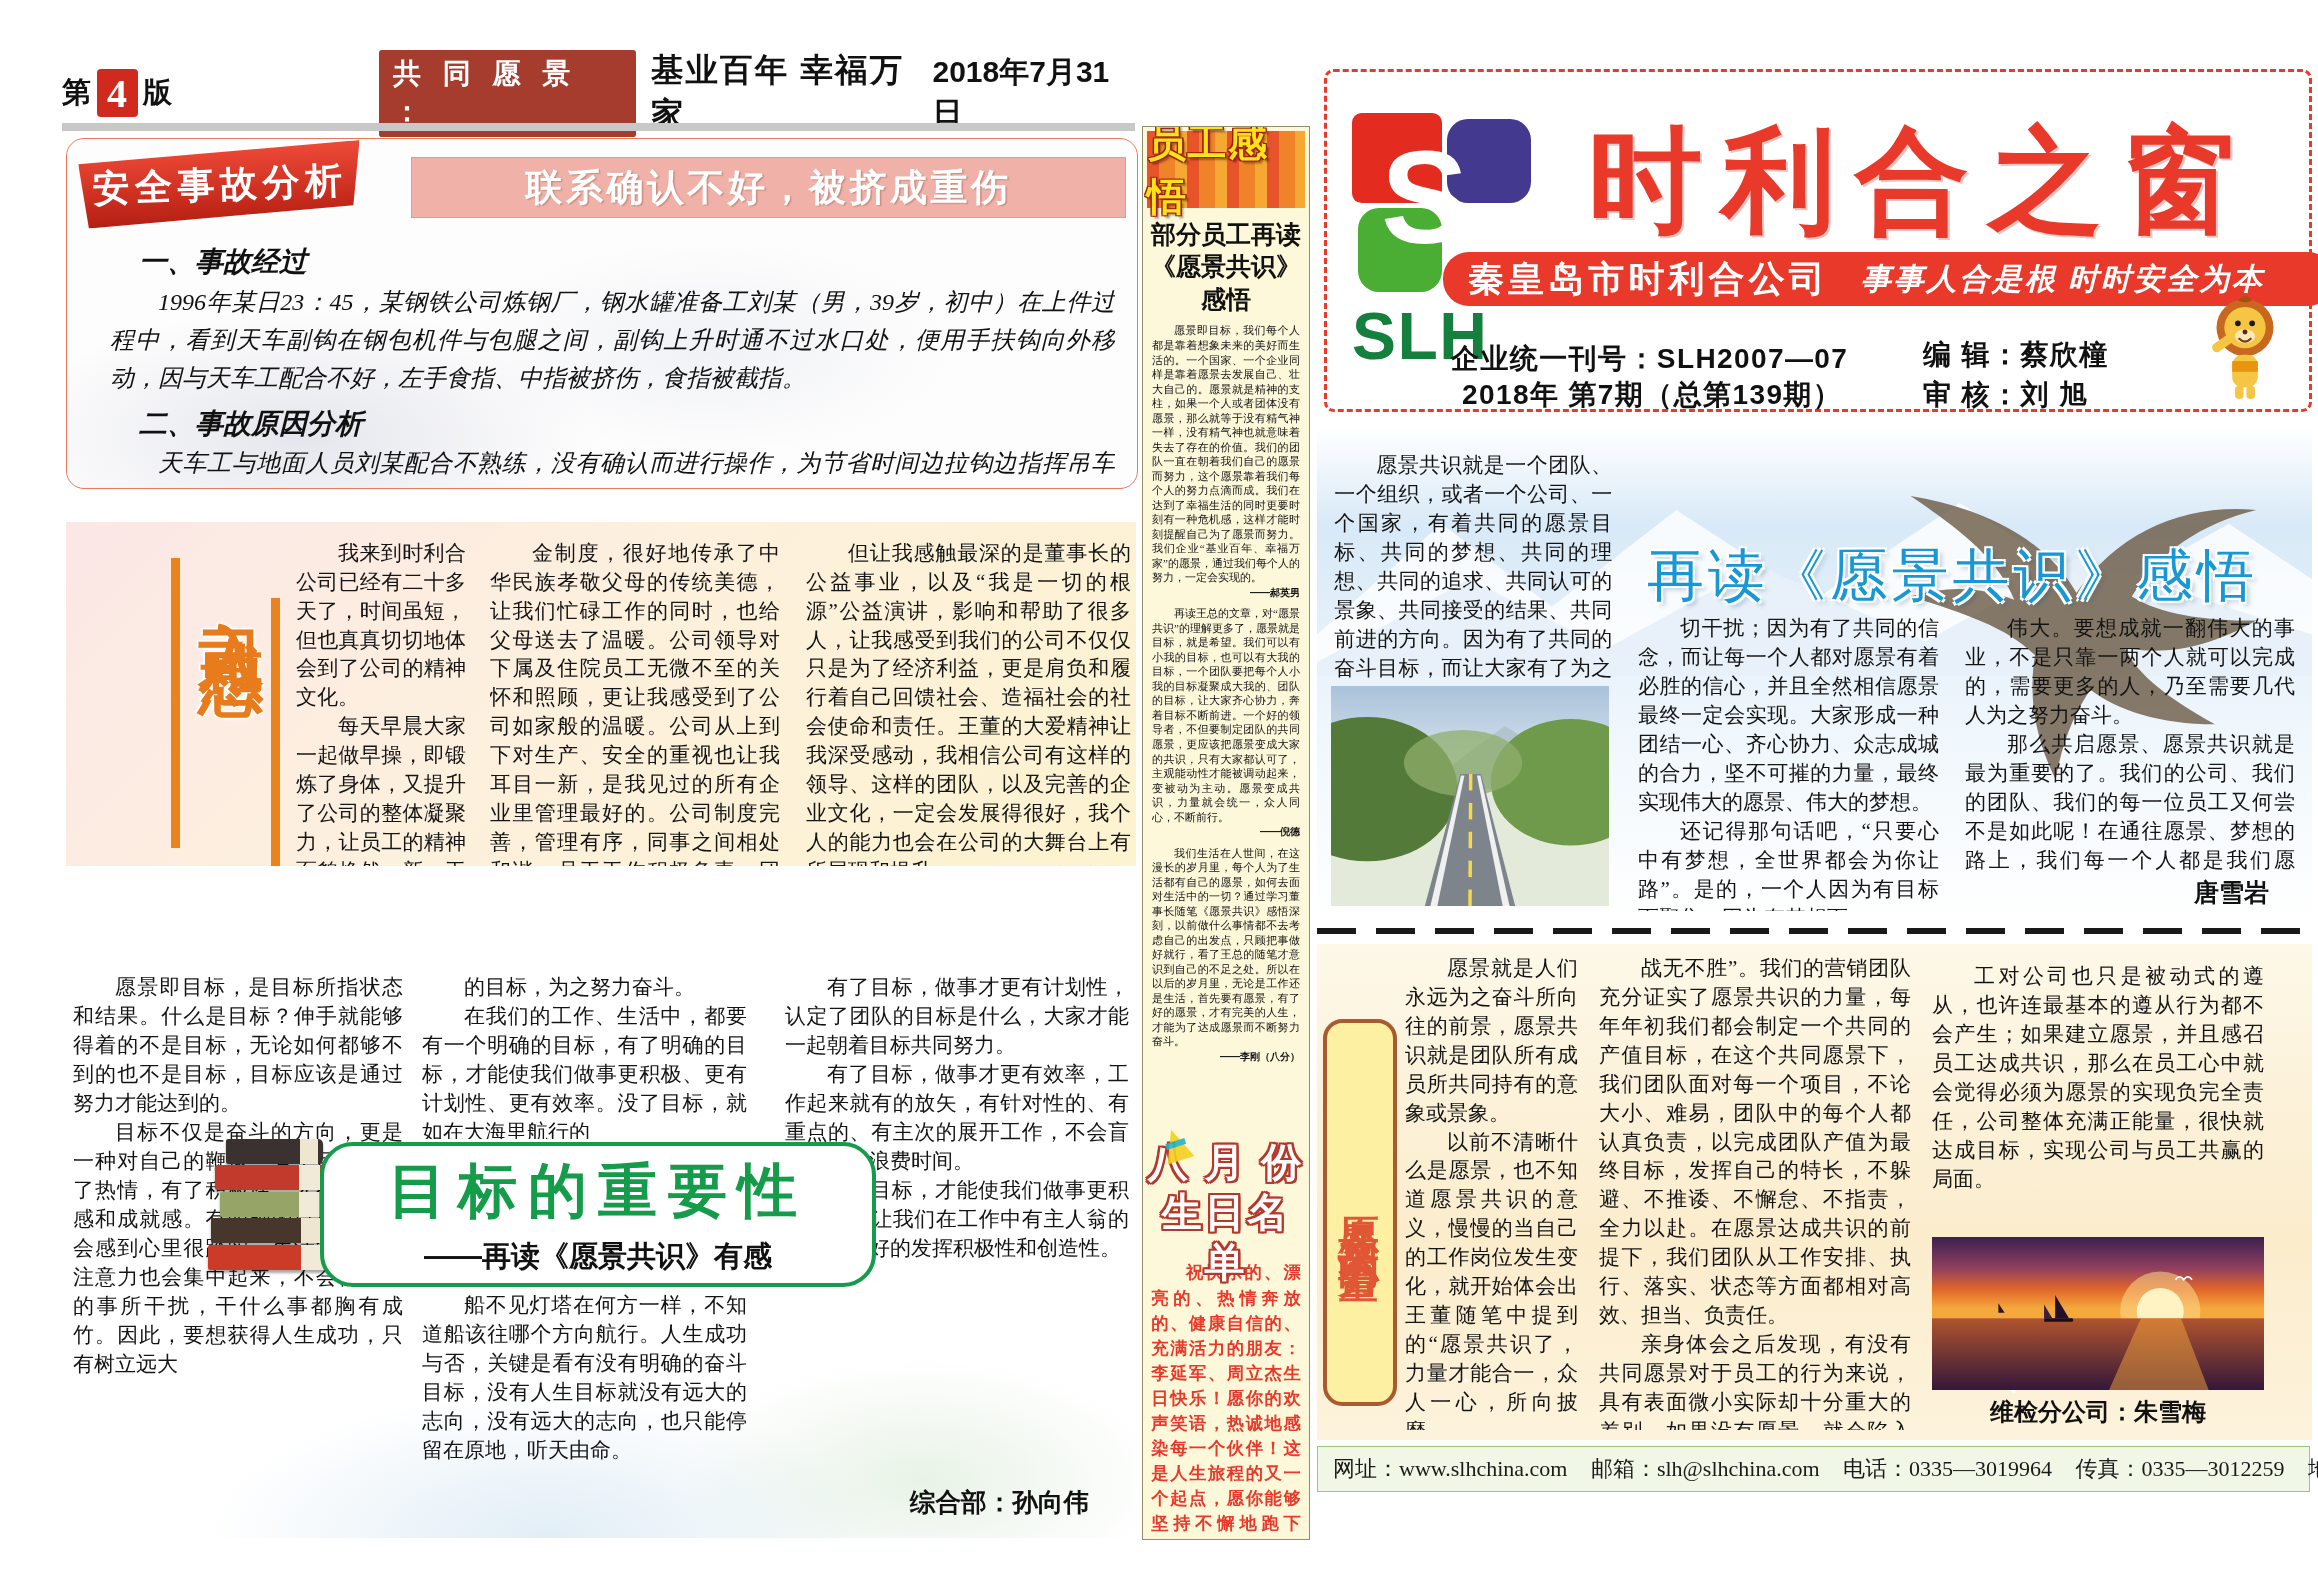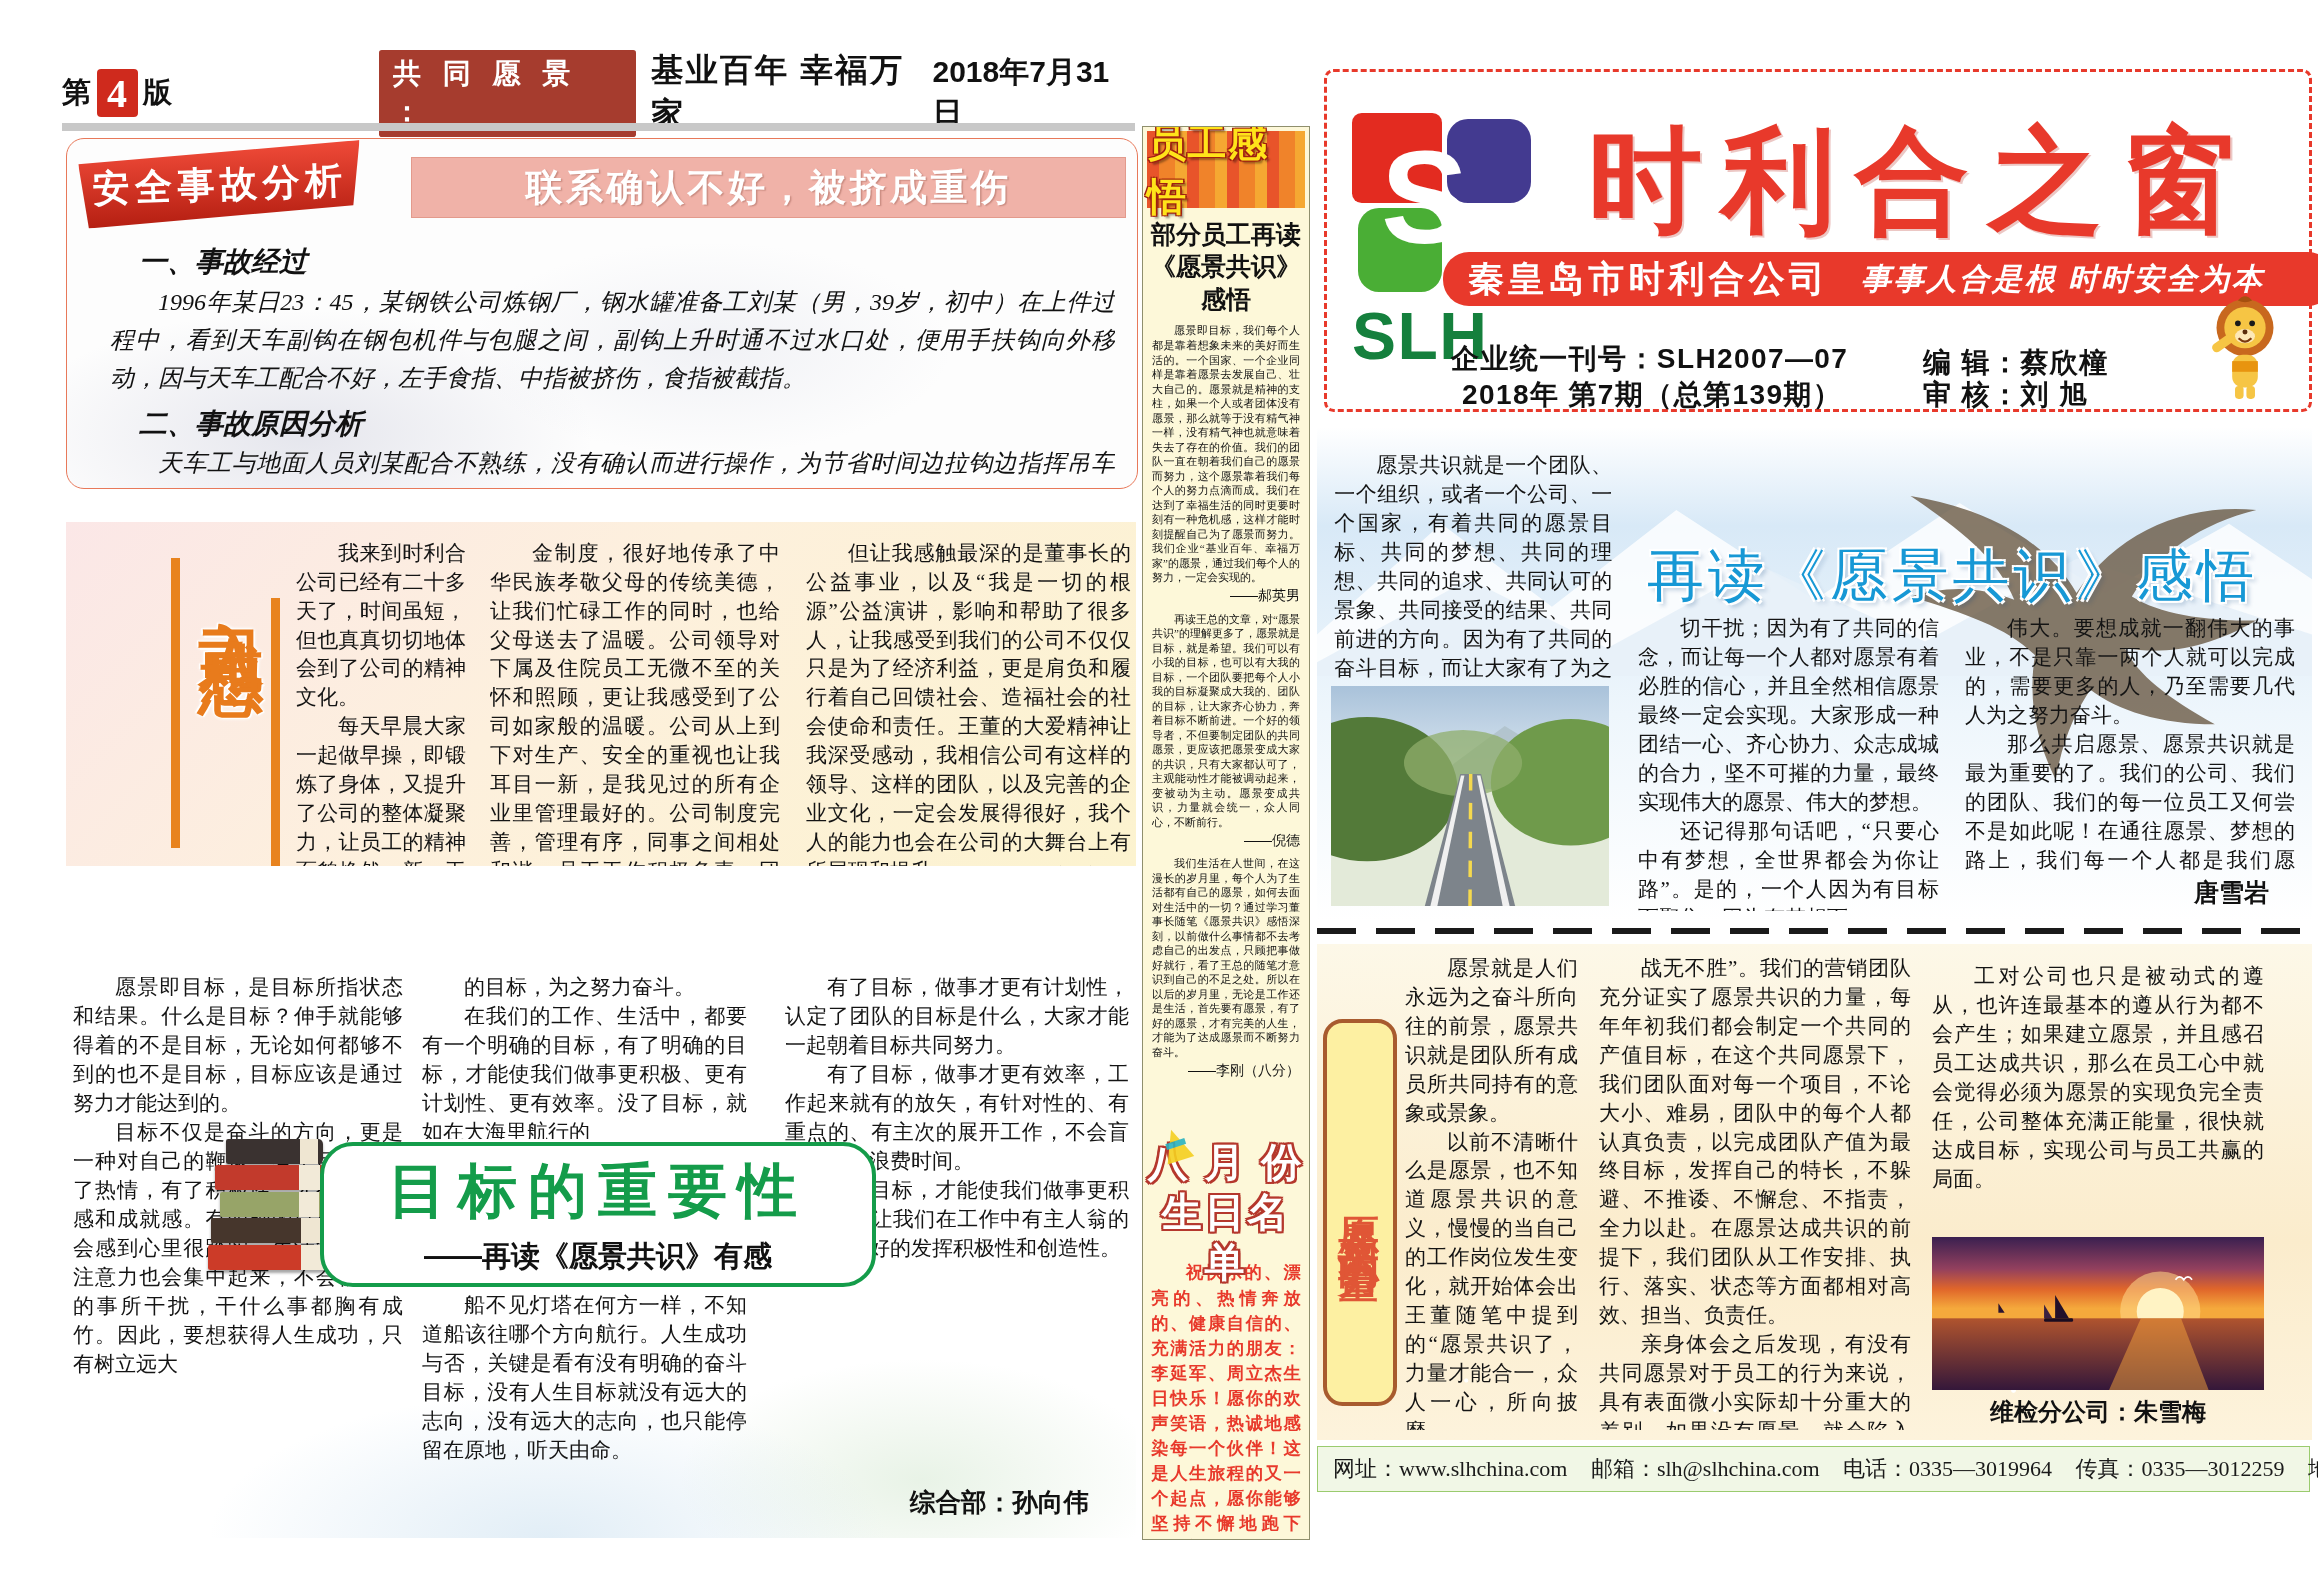--- a/index.html
+++ b/index.html
@@ -72,21 +72,21 @@
   
   .strip{left:1142px;top:126px;width:166px;height:1412px;background:#fdf8d9;border:0.7px solid #8f8f6d;overflow:hidden;}
   .strip-head{margin:4.1px;height:77px;display:flex;align-items:center;justify-content:center;
               background:repeating-linear-gradient(90deg,#e8542a 0 12.4px,#f0832a 12.4px 28px,#f5a832 28px 40px);}
   .strip-head span{font-family:"Liberation Sans",sans-serif;font-weight:bold;font-size:39px;color:#ffe31a;letter-spacing:1.4px;
       text-shadow:1.4px 1.4px 0 #a01f10,-1.4px -1.4px 0 #a01f10,1.4px -1.4px 0 #a01f10,-1.4px 1.4px 0 #a01f10,2.8px 2.8px 2.1px rgba(0,0,0,.35);}
   .strip-sub{font-family:"Liberation Sans",sans-serif;font-weight:bold;font-size:25px;line-height:1.3;
              text-align:center;padding:5.5px 4.1px;}
   .testimonials{height:807px;padding:2.8px 9px;overflow:hidden;font-size:11px;line-height:1.32;text-align:justify;}
   .testimonials .t-text{text-indent:2em;margin:0 0 1.4px 0;}
-  .t-author{font-family:"Liberation Sans",sans-serif;font-weight:normal;font-size:14px;text-align:right;margin:1.4px 0 7px 0;}
+  .t-author{font-family:"Liberation Sans",sans-serif;font-weight:bold;font-size:10px;text-align:right;margin:1.4px 0 7px 0;}
   .bday-title{height:119px;text-align:center;position:relative;padding-top:4.1px;}
   .bday-title .line{font-family:"Liberation Sans",sans-serif;font-weight:bold;font-size:40px;color:#fff;letter-spacing:2.8px;line-height:1.25;
       text-shadow:2.1px 0 0 #b5382d,-2.1px 0 0 #b5382d,0 2.1px 0 #b5382d,0 -2.1px 0 #b5382d,2.1px 2.1px 0 #b5382d,-2.1px -2.1px 0 #b5382d,2.1px -2.1px 0 #b5382d,-2.1px 2.1px 0 #b5382d;}
   .party-hat{position:absolute;left:19.4px;top:-4.1px;width:0;height:0;border-left:14px solid transparent;
              border-right:14px solid transparent;border-bottom:32px solid #f5d020;transform:rotate(-18deg);opacity:.9;}
   .party-hat:after{content:"";position:absolute;left:-9.7px;top:12.4px;width:19.4px;height:5.5px;background:#2ab3c0;}
   .bday-msg{height:311px;overflow:hidden;padding:4.1px 8.3px;font-family:"Liberation Sans",sans-serif;font-weight:bold;
             font-size:17.3px;line-height:1.45;color:#e8392b;text-align:justify;}
   .bday-msg p{margin:0;text-indent:2em;}
 
@@ -252,21 +252,21 @@
       <div class="slh-s">S</div>
       <div class="slh-text">SLH</div>
     </div>
     <div class="mast-title">时利合之窗</div>
     <div class="mast-bar">
       <span class="mast-company">秦皇岛市时利合公司</span>
       <span class="mast-motto">事事人合是根  时时安全为本</span>
     </div>
     <div class="mast-row" style="left:124px;top:268px;">企业统一刊号：SLH2007—07</div>
     <div class="mast-row" style="left:135px;top:304px;">2018年 第7期（总第139期）</div>
-    <div class="mast-row" style="left:596px;top:272px;text-align:right;">编 辑：蔡欣橦</div>
+    <div class="mast-row" style="left:596px;top:264px;text-align:right;">编 辑：蔡欣橦</div>
     <div class="mast-row" style="left:596px;top:304px;">审 核：刘    旭</div>
     <svg class="lion" viewBox="0 0 120 160">
       <circle cx="60" cy="50" r="40" fill="#c8681e"></circle>
       <circle cx="60" cy="50" r="29" fill="#f6c544"></circle>
       <path d="M50,12 q10,-12 20,0 q-10,5 -20,0" fill="#a5500f"></path>
       <circle cx="50" cy="44" r="4" fill="#1a1a1a"></circle>
       <circle cx="70" cy="44" r="4" fill="#1a1a1a"></circle>
       <ellipse cx="60" cy="62" rx="14" ry="10" fill="#fde8b8"></ellipse>
       <circle cx="60" cy="56" r="3.5" fill="#5a2d0c"></circle>
       <path d="M51,65 q9,9 18,0" stroke="#7a3a10" fill="none" stroke-width="3"></path>

